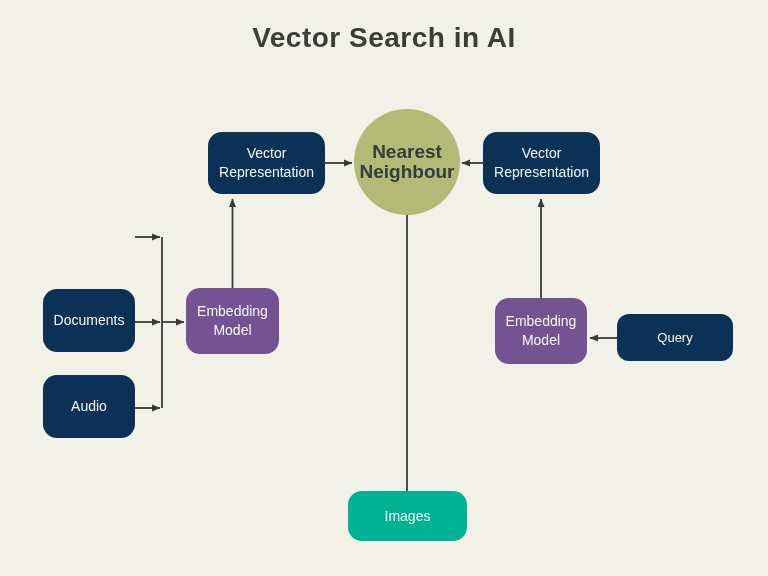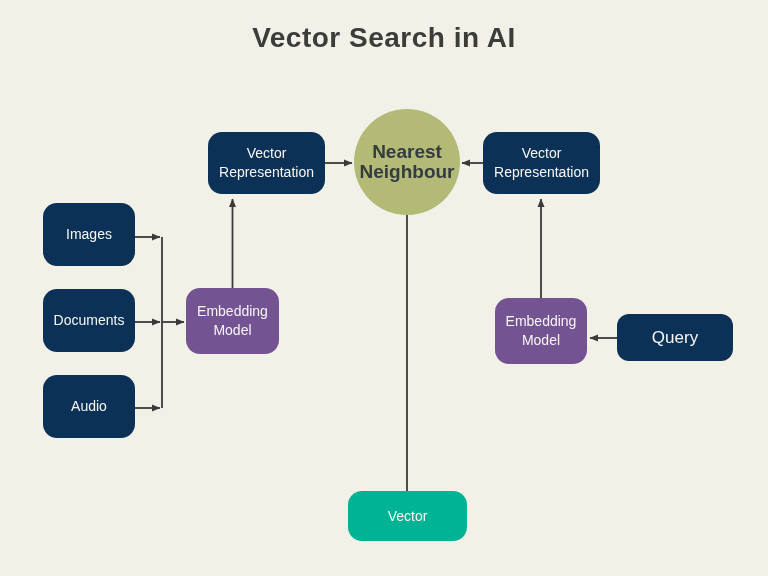--- a/index.html
+++ b/index.html
@@ -38,21 +38,21 @@
   }
   
   .n-images{left:43px;top:203px;width:92px;height:63px;}
   .n-documents{left:43px;top:289px;width:92px;height:63px;}
   .n-audio{left:43px;top:375px;width:92px;height:63px;}
   .n-em-left{left:186px;top:288px;width:93px;height:66px;}
   .n-vr-left{left:208px;top:132px;width:117px;height:62px;}
   .n-circle{left:354px;top:109px;width:106px;height:106px;}
   .n-vr-right{left:483px;top:132px;width:117px;height:62px;}
   .n-em-right{left:495px;top:298px;width:92px;height:66px;}
-  .n-query{left:617px;top:314px;width:116px;height:47px;font-size:17px;border-radius:12px;}
+  .n-query{left:617px;top:314px;width:116px;height:47px;font-size:13px;border-radius:12px;}
   .n-results{left:348px;top:491px;width:119px;height:50px;}
   line,polyline{stroke:var(--c-arrow,#3a3a3a);stroke-width:1.8;fill:none;}
 </style>
 </head>
 <body>
 
 <div class="canvas">
 
   <h1 class="title">Vector Search in AI</h1>
 
@@ -79,23 +79,20 @@
 
     <line x1="483" y1="163" x2="462" y2="163" marker-end="url(#ah)"></line>
 
     <line x1="541" y1="298" x2="541" y2="199" marker-end="url(#ah)"></line>
 
     <line x1="617" y1="338" x2="590" y2="338" marker-end="url(#ah)"></line>
 
     <line x1="407" y1="215" x2="407" y2="491"></line>
   </svg>
 
-  <div class="node navy n-images">
-    <span>Images</span>
-  </div>
 
   <div class="node navy n-audio">
     <span>Audio</span>
   </div>
 
   <div class="node navy n-documents">
     <span>Documents</span>
   </div>
 
   <div class="node purple n-em-left">
@@ -116,16 +113,16 @@
 
   <div class="node purple n-em-right">
     <span>Embedding Model</span>
   </div>
 
   <div class="node navy n-query">
     <span>Query</span>
   </div>
 
   <div class="node teal n-results">
-    <span>Vector</span>
+    <span>Images</span>
   </div>
 
 </div>
 
 </body></html>

